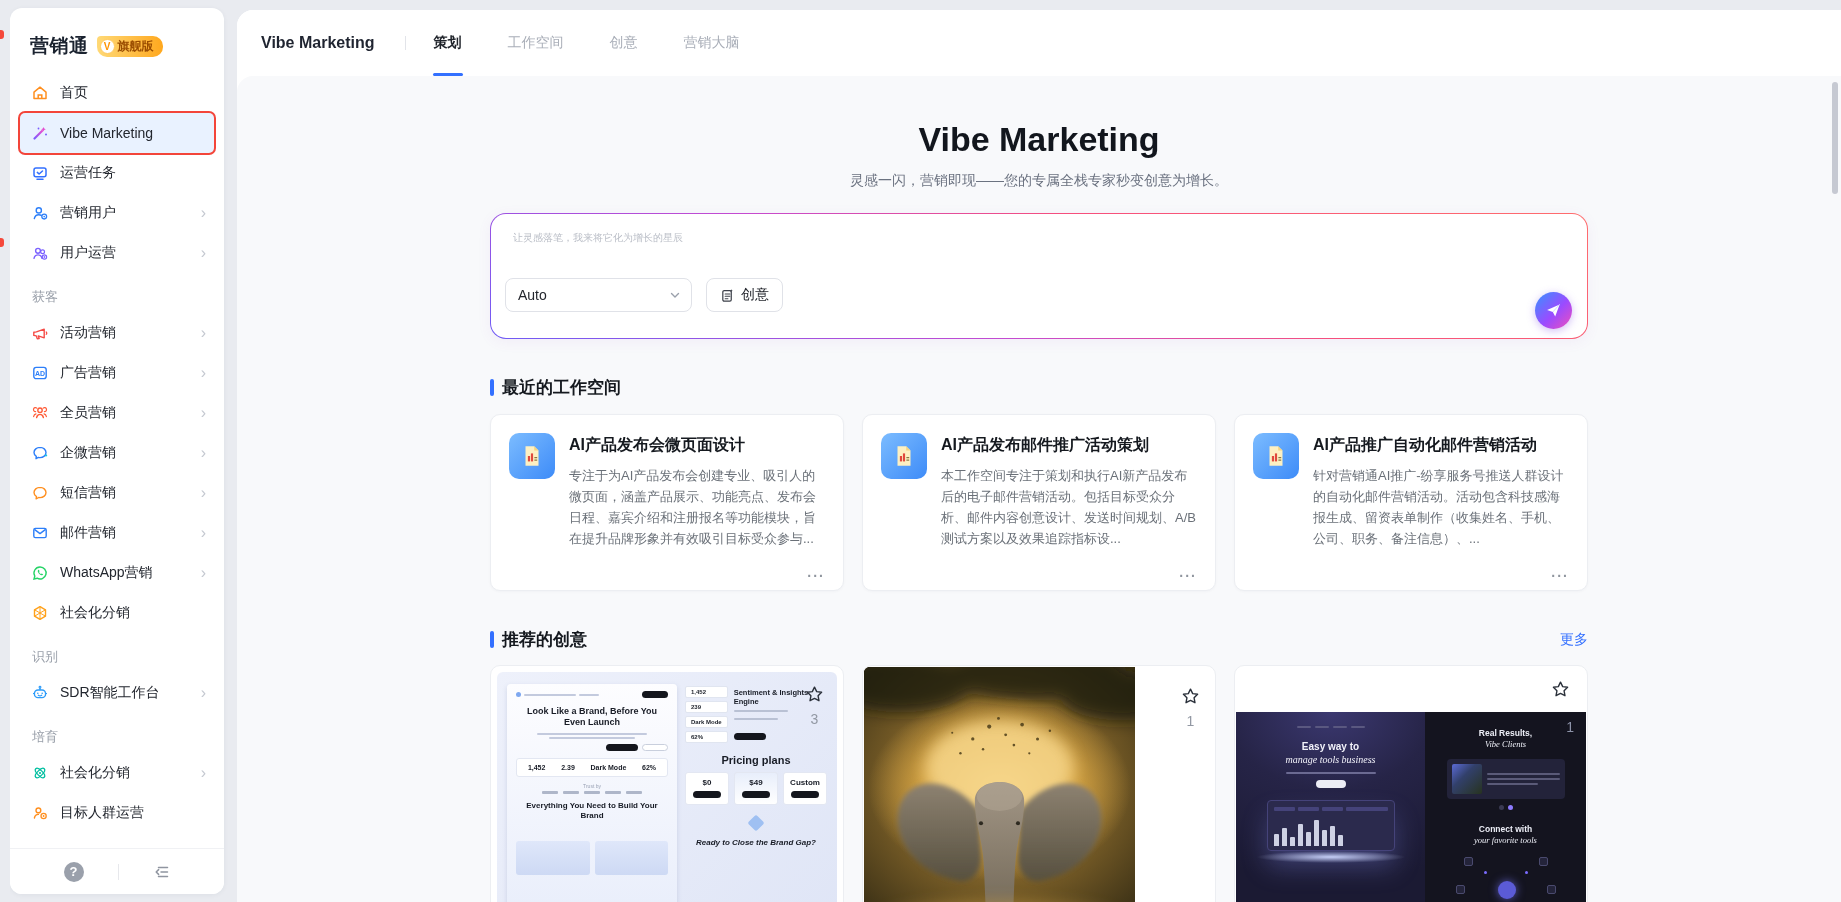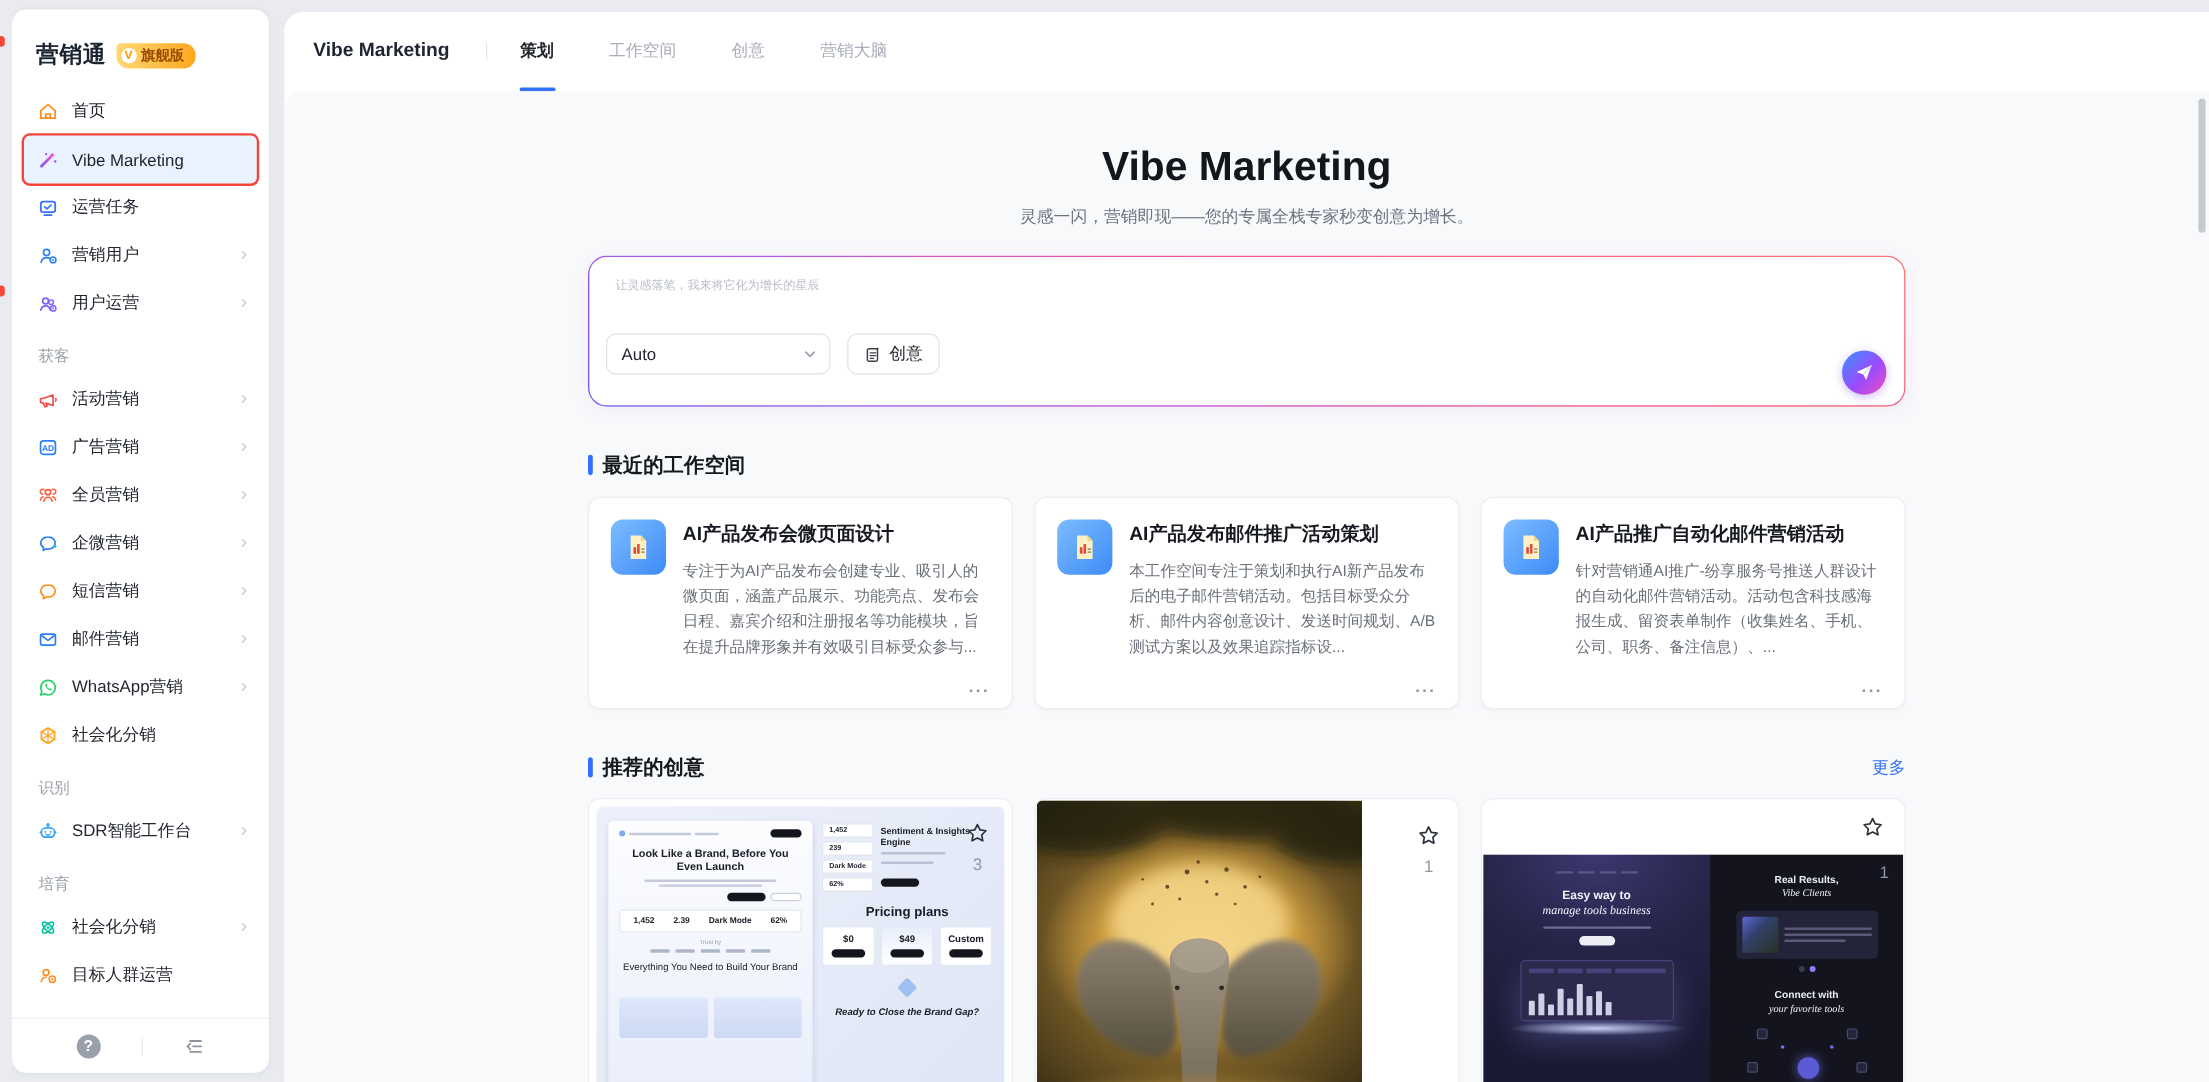--- a/index.html
+++ b/index.html
@@ -121,21 +121,21 @@
   .l-rows span { display:block; height:2px; background:#c3cade; border-radius:1px; }
   .l-rows span:nth-child(1){ width:110px; } .l-rows span:nth-child(2){ width:86px; }
   .ml-btns { display:flex; gap:4px; justify-content:center; margin-bottom:7px; }
   .ml-stats { background:#fff; border:1px solid #e3e7f2; border-radius:3px; display:flex;
     justify-content:space-around; padding:5px 3px; margin-bottom:6px; }
   .ml-stats div { font-size:6px; color:#7d859a; text-align:left; }
   .ml-stats b { display:block; font-size:7px; color:#181c26; }
   .ml-trust { font-size:5px; color:#9aa2b5; text-align:center; margin-bottom:2px; }
   .ml-logos { display:flex; gap:5px; justify-content:center; margin-bottom:7px; }
   .ml-logos span { width:16px; height:3px; border-radius:1px; background:#aeb6c9; }
-  .ml-h2 { font-size:8px; font-weight:normal; color:#181c26; text-align:center; line-height:1.3; margin-bottom:20px; }
+  .ml-h2 { font-size:8px; font-weight:bold; color:#181c26; text-align:center; line-height:1.3; margin-bottom:20px; }
   .ml-cards { display:flex; gap:5px; }
   .ml-cards span { flex:1; height:34px; border-radius:3px; background:linear-gradient(180deg,#dfe7fa,#cdd9f4); }
   .ml-right { flex:1; min-width:0; position:relative; padding-top:2px; }
   .mr-top { display:flex; gap:6px; margin-bottom:10px; }
   .chips { display:flex; flex-direction:column; gap:3px; }
   .chips span { background:#fff; border:1px solid #e0e5f0; border-radius:2px; font-size:6px; font-weight:bold;
     color:#22262f; padding:2px 5px; min-width:40px; }
   .mr-txt { flex:1; padding-top:2px; }
   .mr-txt b { display:block; font-size:7.5px; color:#181c26; line-height:1.25; margin-bottom:3px; }
   .mr-txt .l { display:block; width:54px; height:2px; background:#b9c1d4; border-radius:1px; margin-bottom:6px; }

